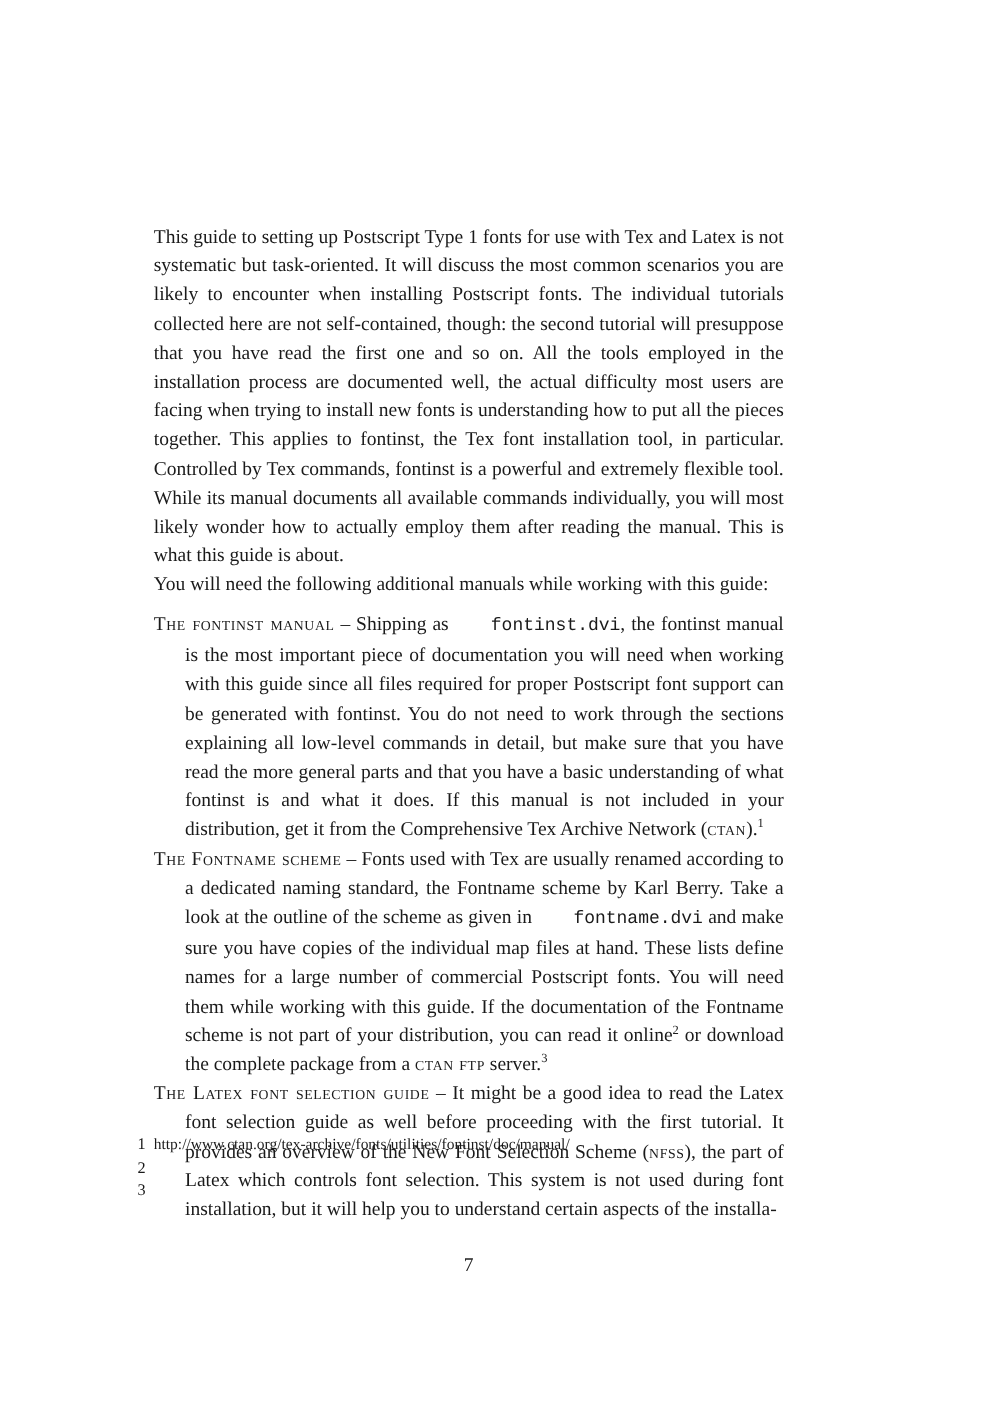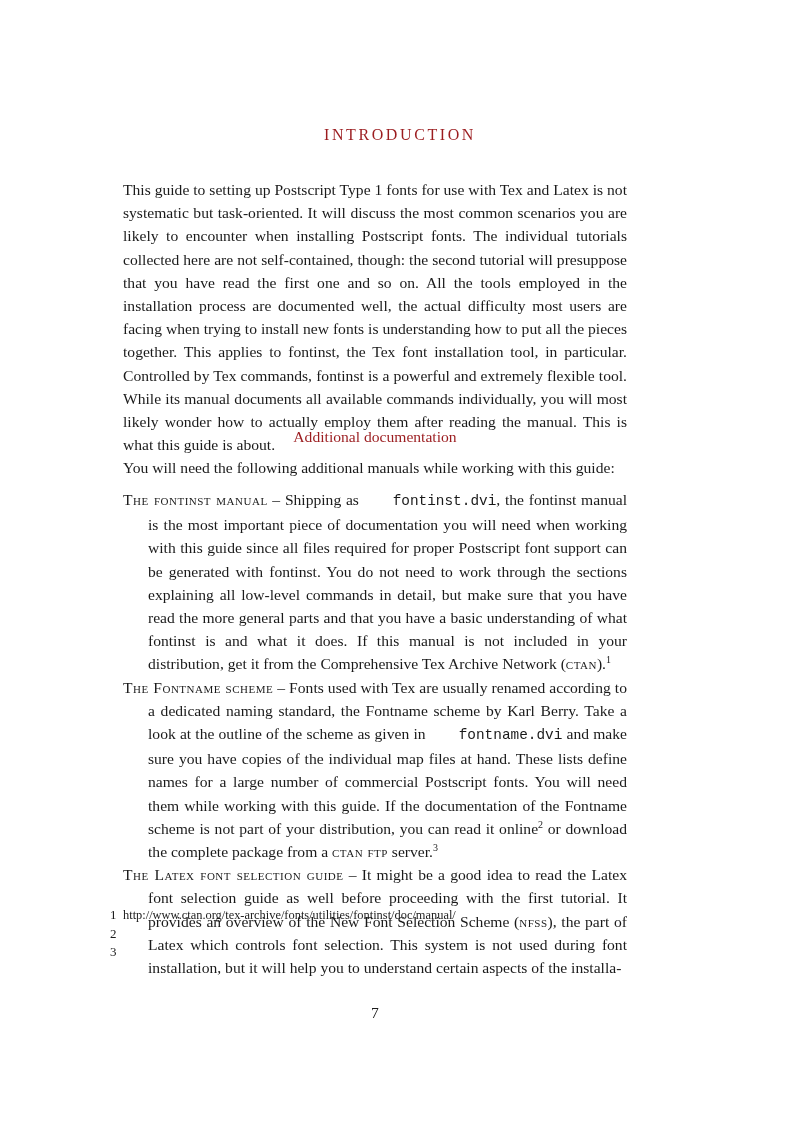--- a/index.html
+++ b/index.html
@@ -42,25 +42,23 @@
     .page-number {
       position: absolute; top: 1004px; left: 0; width: 750px; text-align: center;
       font-size: 15.6px;
     }
   </style>
 </head>
 <body>
 
 <div class="page">
 
-  <h1 class="chapter-title">INTRODUCTION</h1>
 
   <p class="text-block intro" style="margin:0;">This guide to setting up Postscript Type 1 fonts for use with Tex and Latex is not systematic but task-oriented. It will discuss the most common scenarios you are likely to encounter when installing Postscript fonts. The individual tu­torials collected here are not self-contained, though: the second tutorial will presuppose that you have read the first one and so on. All the tools employed in the installation process are documented well, the actual difficulty most users are facing when trying to install new fonts is understanding how to put all the pieces together. This applies to fontinst, the Tex font installation tool, in partic­ular. Controlled by Tex commands, fontinst is a powerful and extremely flexible tool. While its manual documents all available commands individually, you will most likely wonder how to actually employ them after reading the manual. This is what this guide is about.</p>
 
-  <h2 class="section-heading">Additional documentation</h2>
 
   <p class="text-block lead" style="margin:0;">You will need the following additional manuals while working with this guide:</p>
 
   <div class="desc-list">
 
     <p class="desc-item"><span class="sc">The fontinst manual</span><span> – </span><span>Shipping as </span><span class="mono">fontinst.dvi</span><span>, the fontinst manual is the most important piece of documentation you will need when working with this guide since all files required for proper Postscript font support can be generated with fontinst. You do not need to work through the sections explaining all low-level commands in detail, but make sure that you have read the more general parts and that you have a basic understanding of what fontinst is and what it does. If this manual is not included in your distribution, get it from the Comprehensive Tex Archive Network (</span><span class="sc">ctan</span><span>).</span><sup>1</sup></p>
 
     <p class="desc-item"><span class="sc">The Fontname scheme</span><span> – </span><span>Fonts used with Tex are usually renamed according to a dedicated naming standard, the Fontname scheme by Karl Berry. Take a look at the outline of the scheme as given in </span><span class="mono">fontname.dvi</span><span> and make sure you have copies of the individual map files at hand. These lists define names for a large number of commercial Postscript fonts. You will need them while working with this guide. If the documentation of the Fontname scheme is not part of your distribution, you can read it online</span><sup>2</sup><span> or download the complete package from a </span><span class="sc">ctan ftp</span><span> server.</span><sup>3</sup></p>
 
     <p class="desc-item"><span class="sc">The Latex font selection guide</span><span> – </span><span>It might be a good idea to read the La­tex font selection guide as well before proceeding with the first tutorial. It provides an overview of the New Font Selection Scheme (</span><span class="sc">nfss</span><span>), the part of Latex which controls font selection. This system is not used during font installation, but it will help you to understand certain aspects of the installa-</span></p>

